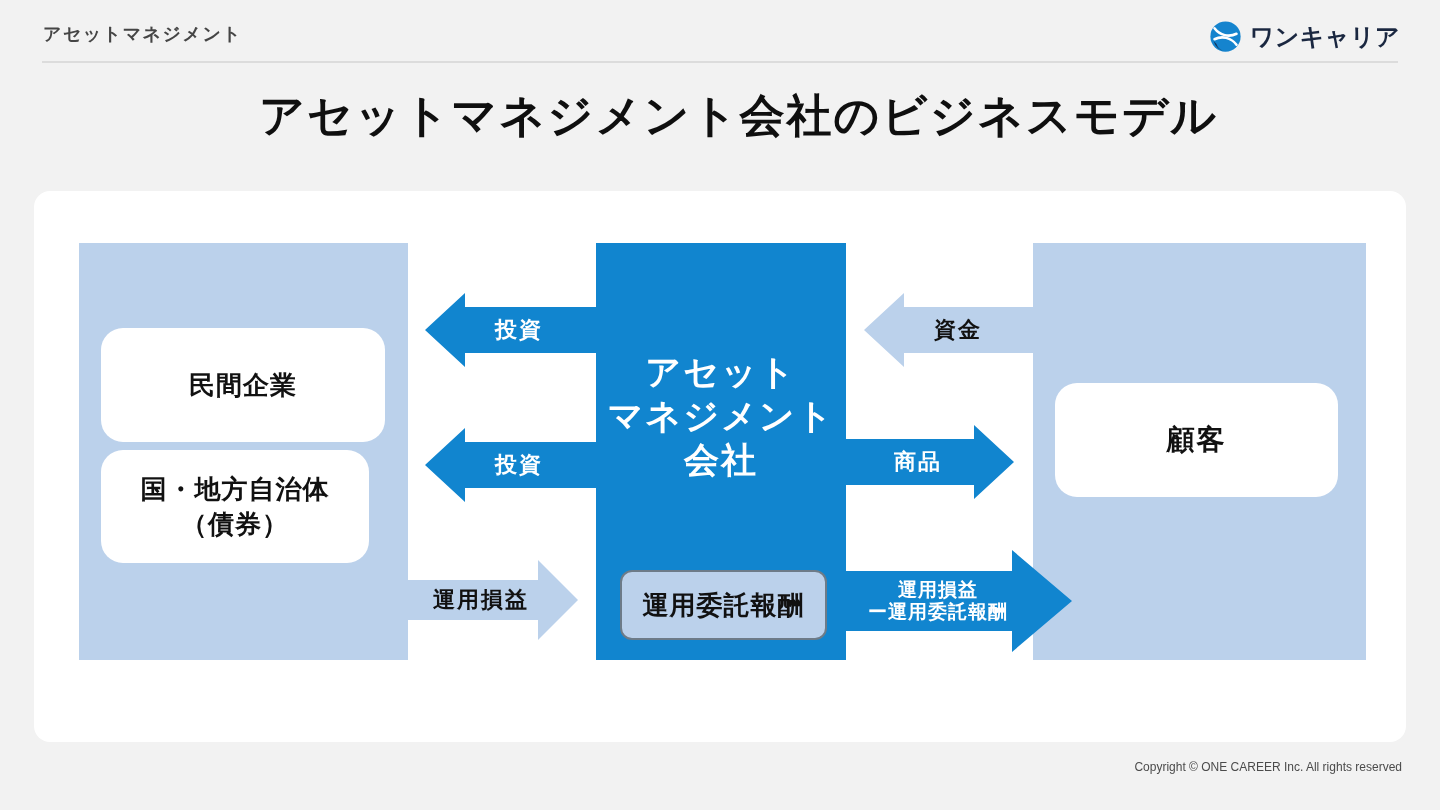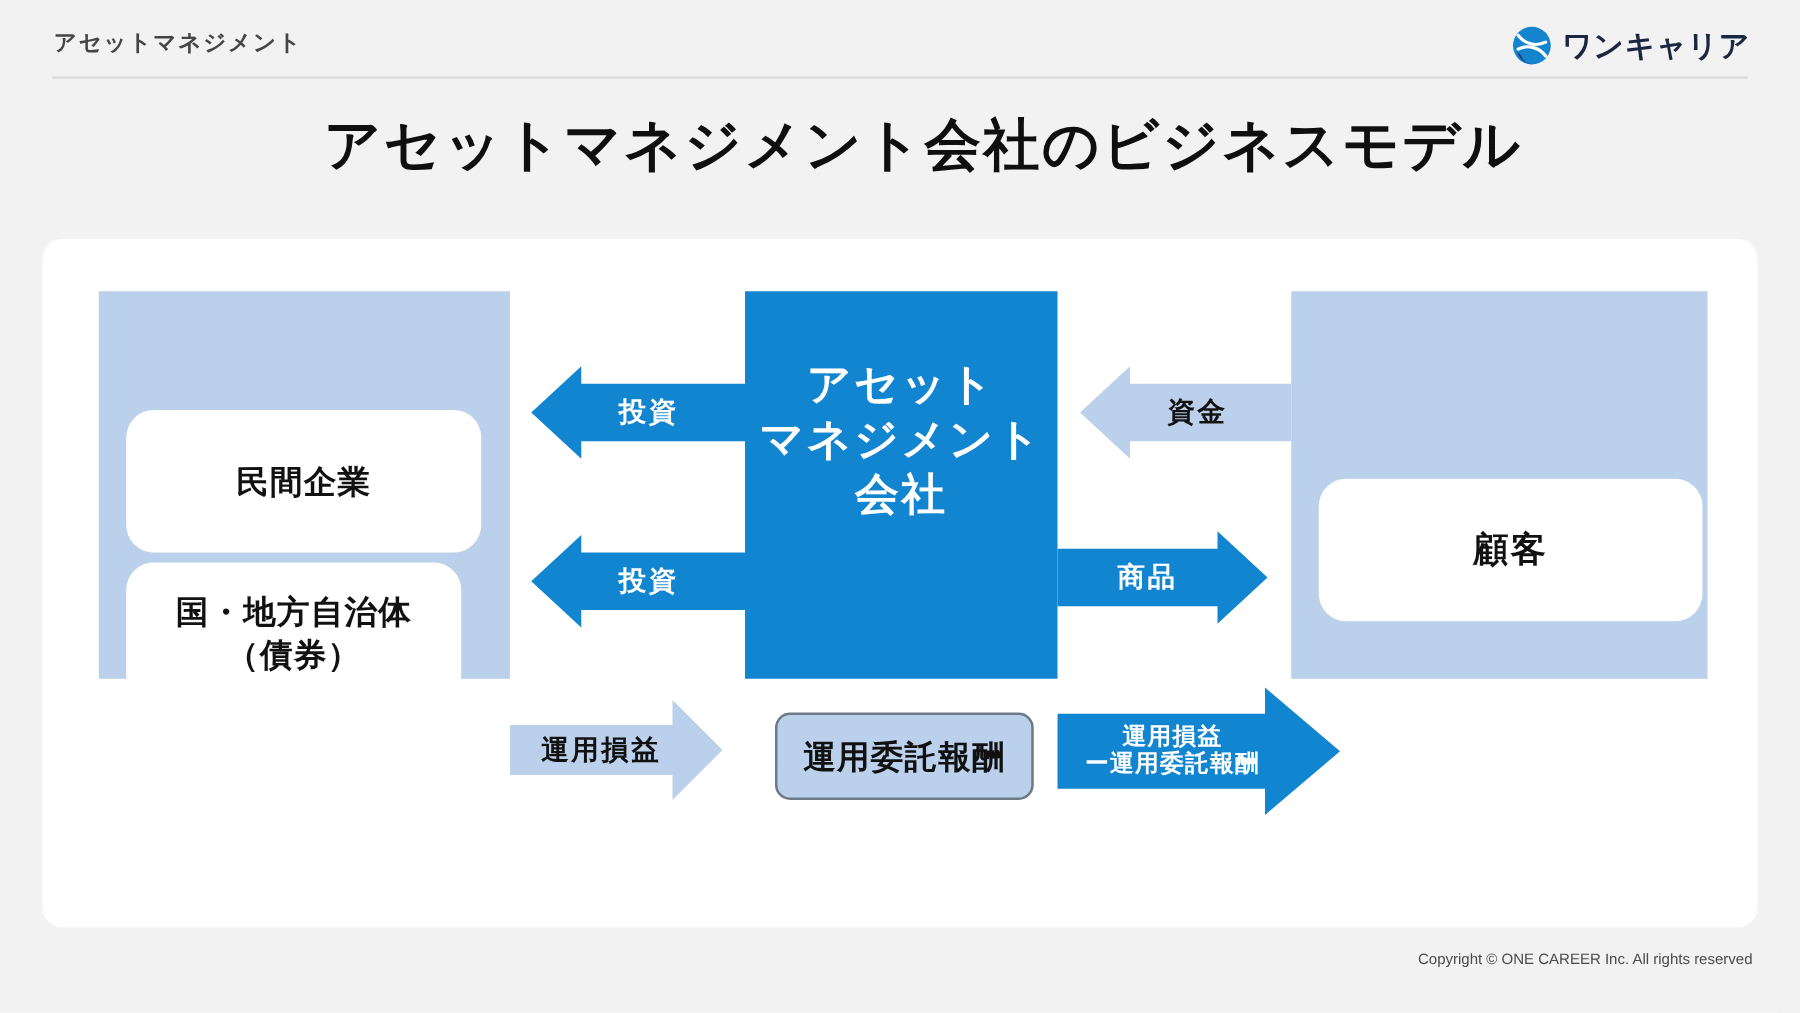--- a/index.html
+++ b/index.html
@@ -15,38 +15,38 @@
   .brand-name { font-size:24px; font-weight:700; color:#1a2740; letter-spacing:0.5px; }
 
   .title { position:absolute; left:0; top:86px; width:1440px; text-align:center;
            font-size:45px; font-weight:800; color:#0f0f0f; letter-spacing:2px;padding-left:37px; }
 
   
   .panel { position:absolute; left:34px; top:191px; width:1372px; height:551px;
            background:#ffffff; border-radius:16px; }
 
   
-  .bigbox { position:absolute; top:233px; height:310px; }
+  .bigbox { position:absolute; top:243px; height:417px; }
   .bigbox.left   { left:79px;   width:329px; background:#bbd1eb; }
   .bigbox.center { left:596px;  width:250px; background:#1185cf;
                    display:flex; align-items:center; justify-content:center; }
   .bigbox.right  { left:1033px; width:333px; background:#bbd1eb; }
 
   .company-name { text-align:center; font-size:35px; line-height:44px; font-weight:700;
                   color:#ffffff; letter-spacing:2px; margin-bottom:72px; }
   .company-name span { display:block; }
 
   
   .card { position:absolute; background:#ffffff; border-radius:22px;
           display:flex; flex-direction:column; align-items:center; justify-content:center;
           font-weight:700; color:#111111; text-align:center; }
   .card span { display:block; }
   .card.c1 { left:101px; top:316px; width:284px; height:114px; font-size:26px; line-height:35px; letter-spacing:1px;margin-top:12px; }
   .card.c2 { left:101px; top:450px; width:268px; height:113px; font-size:26px; line-height:35px; letter-spacing:1px; }
-  .card.customer { left:1055px; top:383px; width:307px; height:114px; font-size:28px; letter-spacing:2px; }
+  .card.customer { left:1055px; top:383px; width:283px; height:114px; font-size:28px; letter-spacing:2px; }
 
   
   .fee { position:absolute; left:620px; top:570px; width:207px; height:70px;
          background:#bbd1eb; border:2px solid #6d7b88; border-radius:12px;
          display:flex; align-items:center; justify-content:center;
          font-size:26px; font-weight:700; color:#111111; letter-spacing:1px; }
 
   
   .arrows { position:absolute; left:0; top:0; width:1440px; height:810px; pointer-events:none; }
 

